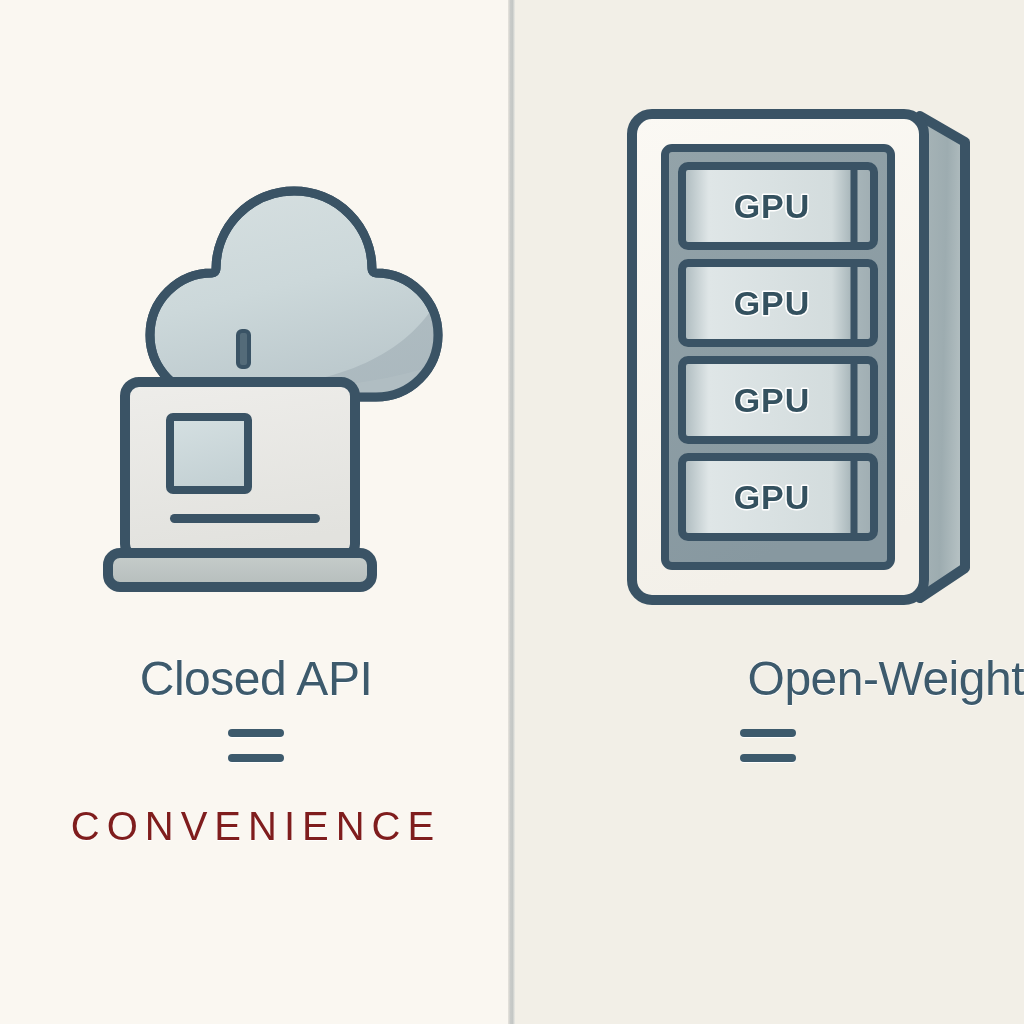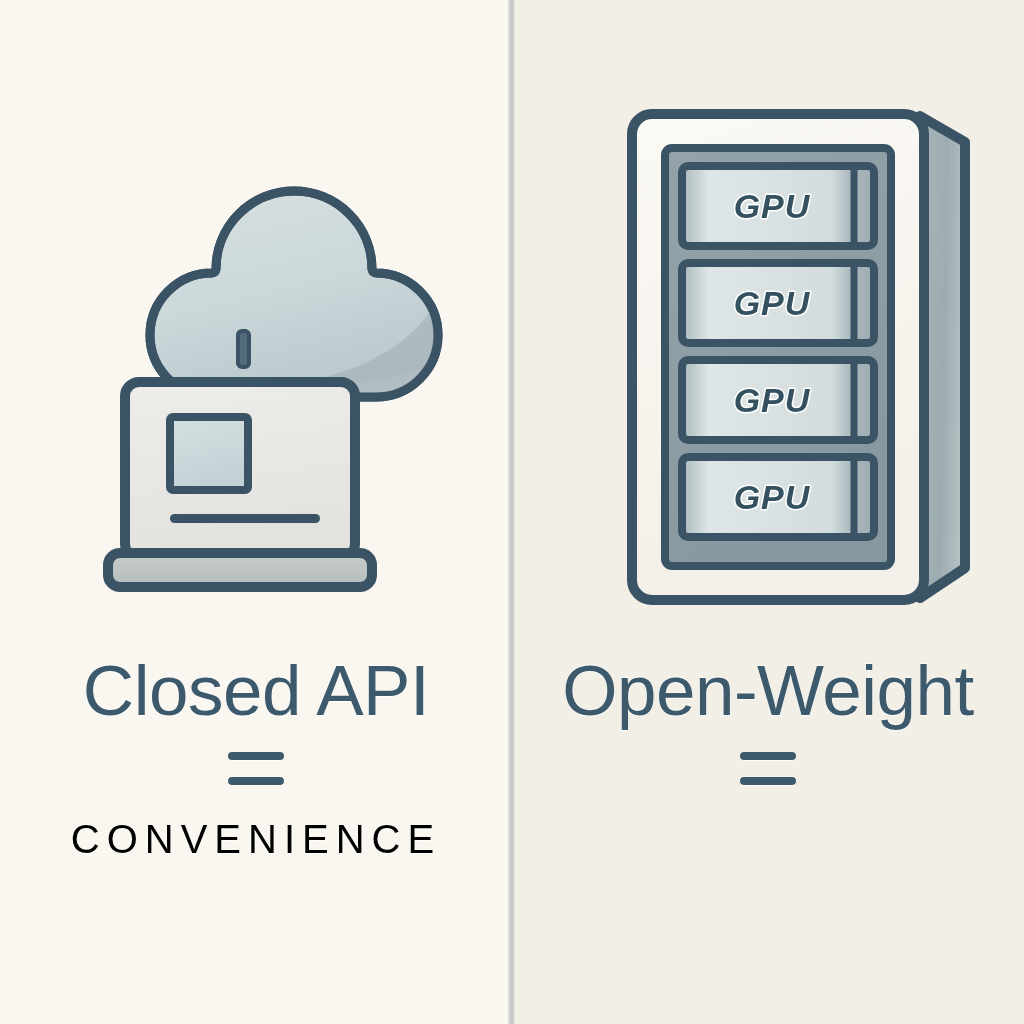--- a/index.html
+++ b/index.html
@@ -26,61 +26,61 @@
   #divider {
     position: absolute;
     left: 508px;
     top: 0;
     width: 7px;
     height: 1024px;
     background: linear-gradient(to right, #e7e4dd 0%, #c9cbc9 35%, #c4c7c5 65%, #ecebe5 100%);
   }
 
   
-  .art { position: absolute; font-style: italic; }
+  .art { position: absolute; }
   svg { display: block; overflow: visible; }
 
   
   .caption {
     position: absolute;
     text-align: center;
     color: #3d596b;
   }
   .title {
-    font-size: 71px;
+    font-size: 48px;
     font-weight: 400;
     letter-spacing: -0.5px;
     line-height: 1;
     color: #3d5a6c;
     text-shadow: 0 1px 0 rgba(255,255,255,0.95), 0 -1px 0 rgba(255,255,255,0.6);
     white-space: nowrap;
   }
   .equals {
     margin: 26px auto 0 auto;
     width: 56px;
   }
   .equals .bar {
     height: 8px;
     border-radius: 4px;
     background: #3d5a6c;
     box-shadow: 0 1px 0 rgba(255,255,255,0.9);
   }
   .equals .bar + .bar { margin-top: 17px; }
   .subtitle {
-    margin-top: 32px;
+    margin-top: 42px;
     font-size: 40px;
     font-weight: 400;
     letter-spacing: 7px;
-    color: #000000;
+    color: #7f1d1d;
     text-shadow: 0 1px 0 rgba(255,255,255,0.95);
     white-space: nowrap;
   }
 
   #left-caption  { left: 0;    top: 655px; width: 512px; }
-  #right-caption { left: 512px; top: 655px; width: 512px; }
+  #right-caption { left: 512px; top: 655px; width: 512px; text-align: right; }
 
   .gpu-label {
     font-size: 34px;
     font-weight: bold;
     fill: #34515f;
     letter-spacing: 1px;
     paint-order: stroke fill;
     stroke: #ffffff;
     stroke-width: 3px;
     stroke-linejoin: round;

